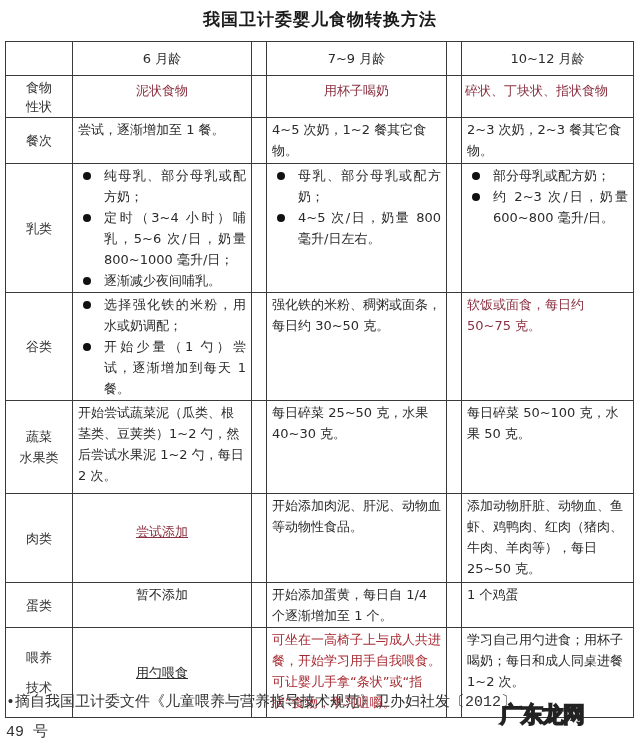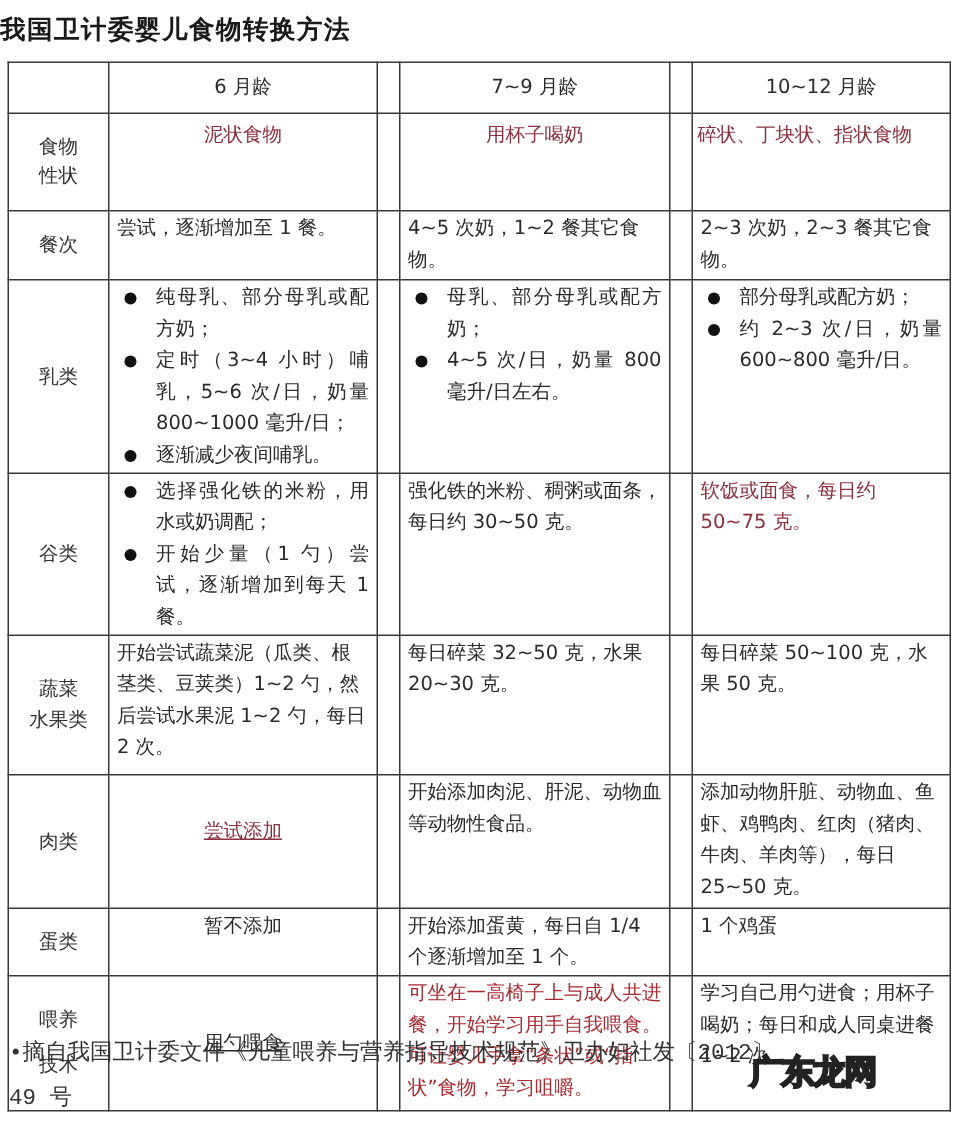--- a/index.html
+++ b/index.html
@@ -2,21 +2,21 @@
 <html><head>
   <meta charset="utf-8">
   <style>
     html, body { margin: 0; padding: 0; background: #ffffff; }
     body {
       width: 640px; height: 748px; position: relative; overflow: hidden;
       font-family: "DejaVu Serif", "Liberation Serif", serif;
       color: #2a2a2a;
     }
     .title {
-      position: absolute; left: 0; top: 8px; width: 640px; 
+      position: absolute; left: 0; top: 8px; width: 640px; text-align: center;
       font-family: "DejaVu Sans", sans-serif; font-weight: bold; font-size: 17px;
       color: #1a1a1a; letter-spacing: 1px;
     }
     table.main {
       position: absolute; left: 5px; top: 41px;
       border-collapse: collapse; table-layout: fixed;
       width: 628px;
       font-size: 13px; line-height: 21px;
     }
     table.main td {
@@ -66,21 +66,21 @@
       <tr style="height:34px">
     <td class="hdr"></td>
     <td class="hdr">6 月龄</td>
     <td class="gap"></td>
     <td class="hdr">7~9 月龄</td>
     <td class="gap"></td>
     <td class="hdr">10~12 月龄</td>
   </tr>
   <tr style="height:42px">
     <td class="label">
-          <div style="width:30px;margin:12px auto;line-height:19px">食物性状</div>
+          <div style="width:30px;margin:0 auto;line-height:19px">食物性状</div>
         </td>
     <td class="center red" style="padding-top:4px">泥状食物</td>
     <td class="gap"></td>
     <td class="center red" style="padding-top:4px">用杯子喝奶</td>
     <td class="gap"></td>
     <td class="red" style="padding-top:4px;white-space:nowrap;padding-left:3px">碎状、丁块状、指状食物</td>
   </tr>
   <tr style="height:46px">
     <td class="label">餐次</td>
     <td>尝试，逐渐增加至 1 餐。</td>
@@ -126,21 +126,21 @@
     <td class="gap"></td>
     <td class="red">软饭或面食，每日约 50~75 克。</td>
   </tr>
   <tr style="height:93px">
     <td class="label">
       <div>蔬菜</div>
       <div>水果类</div>
     </td>
     <td>开始尝试蔬菜泥（瓜类、根茎类、豆荚类）1~2 勺，然后尝试水果泥 1~2 勺，每日 2 次。</td>
     <td class="gap"></td>
-    <td>每日碎菜 32~50 克，水果 20~30 克。</td>
+    <td>每日碎菜 25~50 克，水果 40~30 克。</td>
     <td class="gap"></td>
     <td>每日碎菜 50~100 克，水果 50 克。</td>
   </tr>
   <tr style="height:89px">
     <td class="label">肉类</td>
     <td class="center vcenter red">
           <div style="margin-top:-14px">尝试添加</div>
         </td>
     <td class="gap"></td>
     <td>开始添加肉泥、肝泥、动物血等动物性食品。</td>

